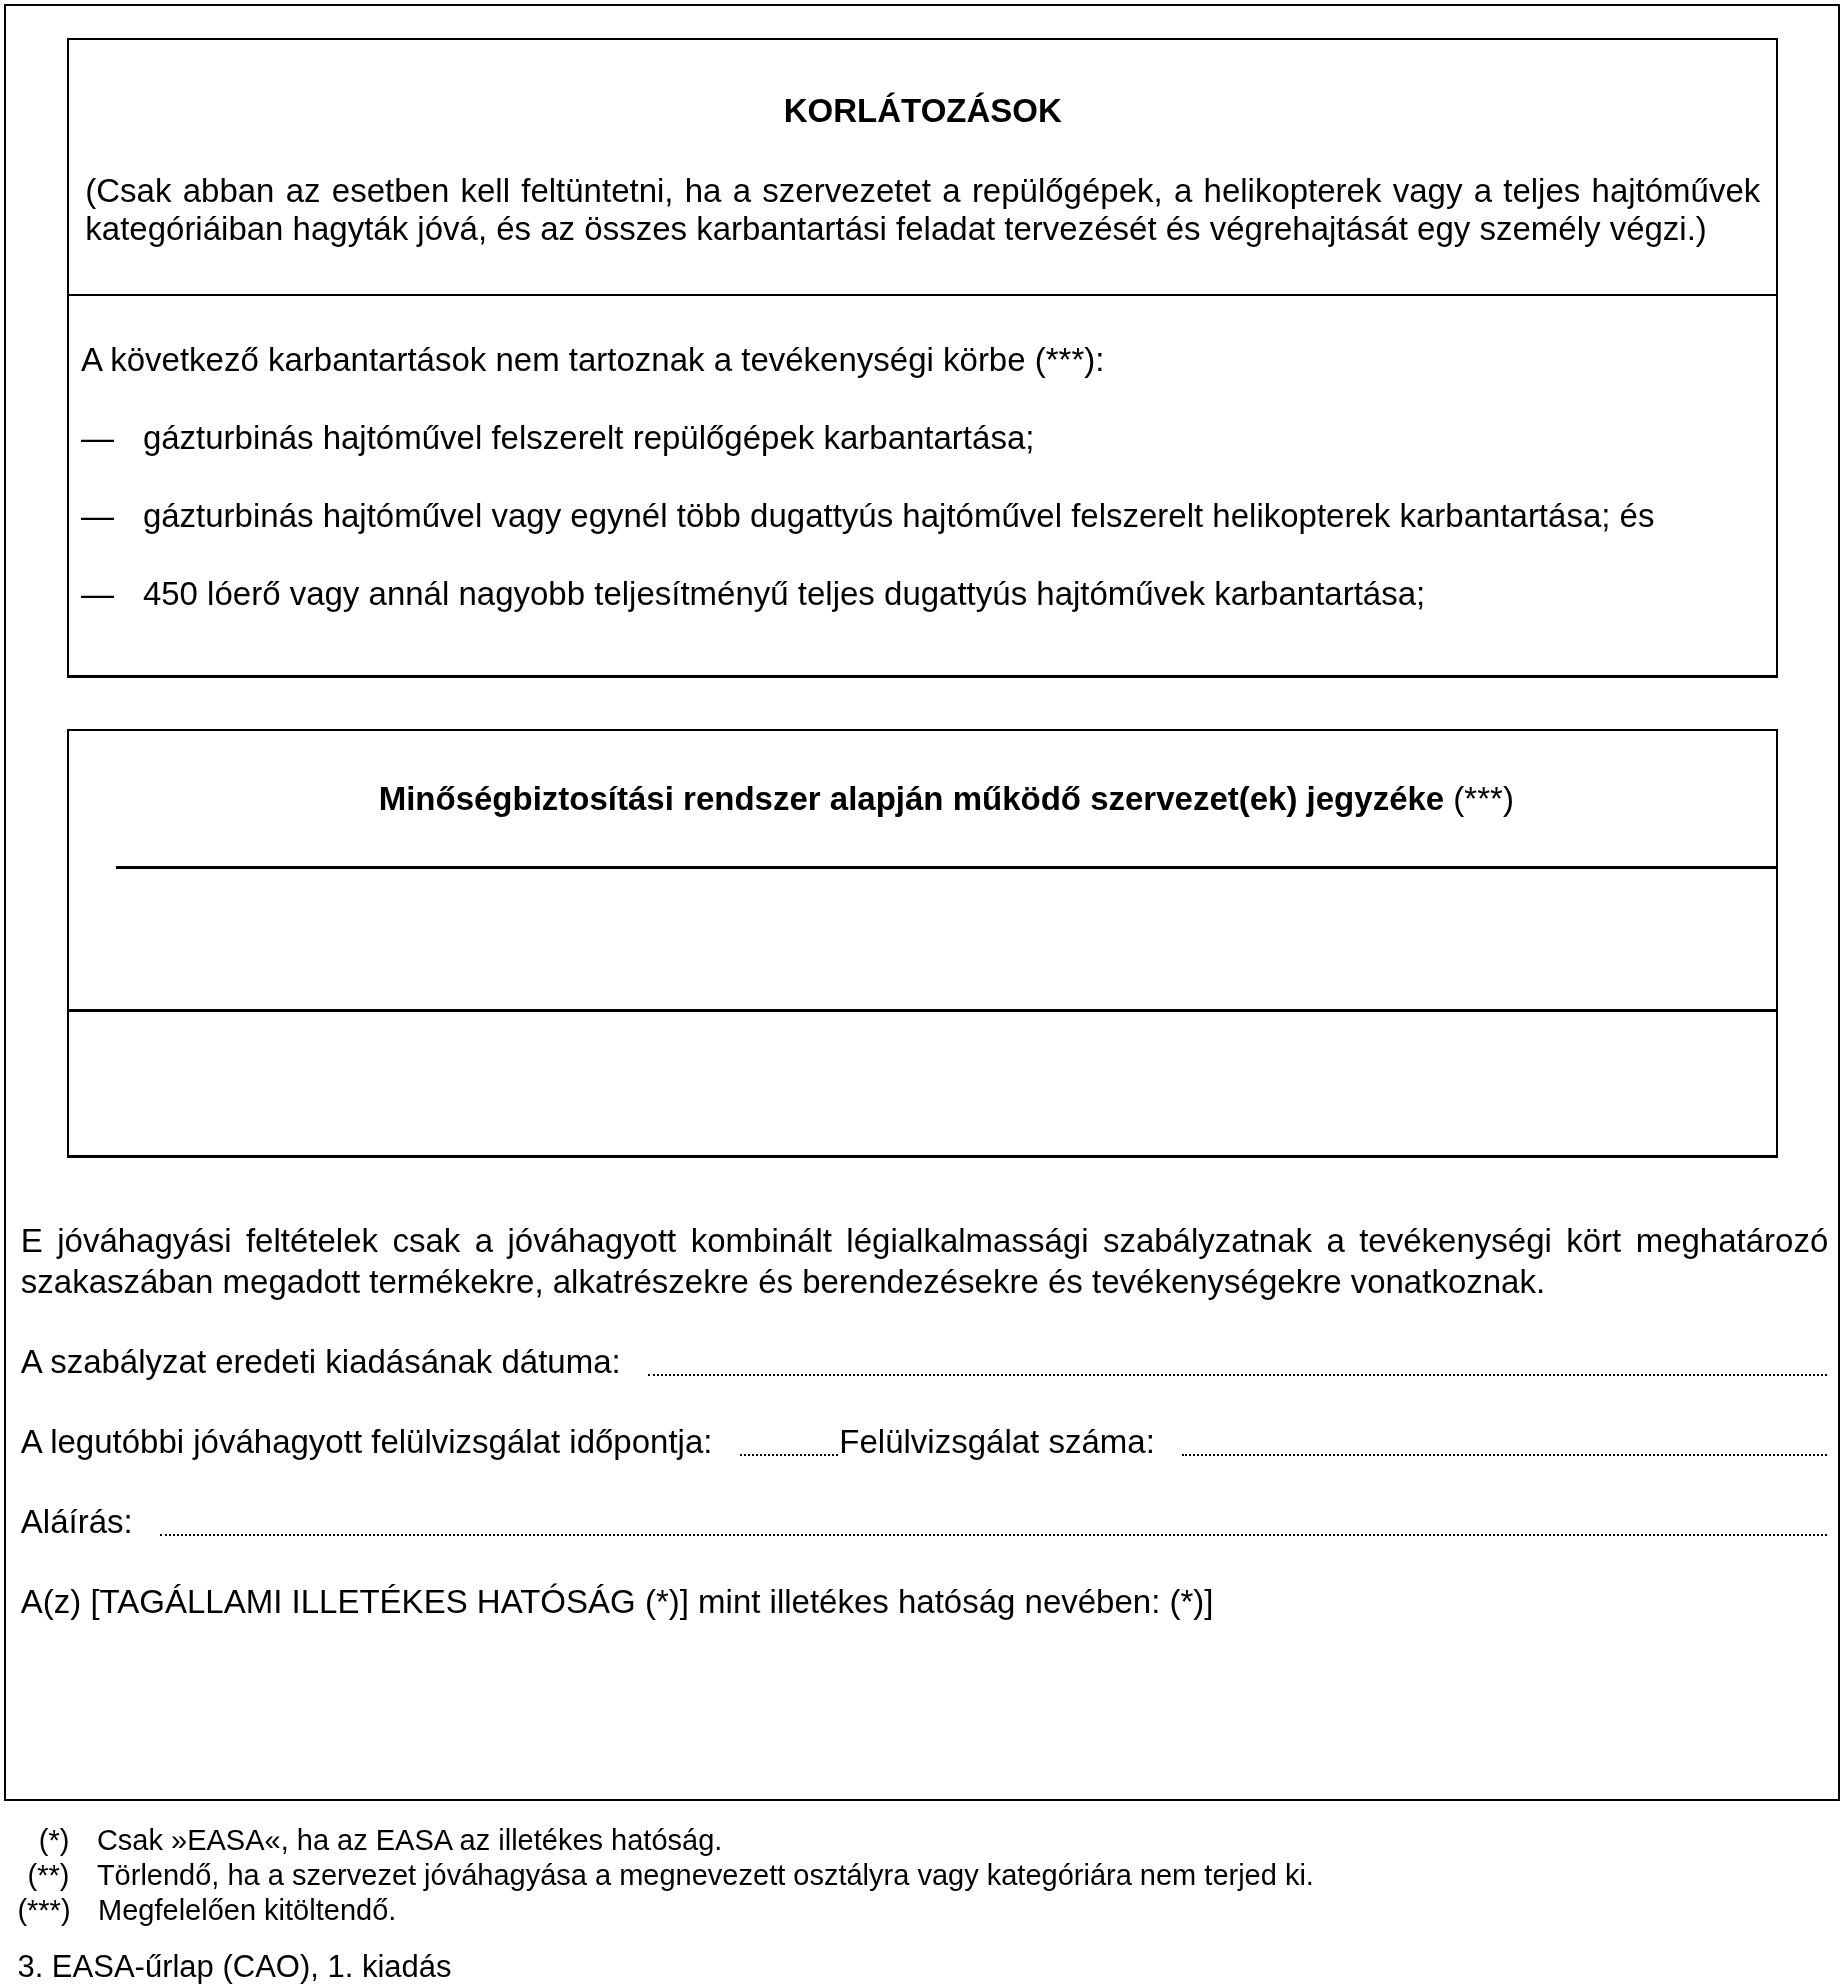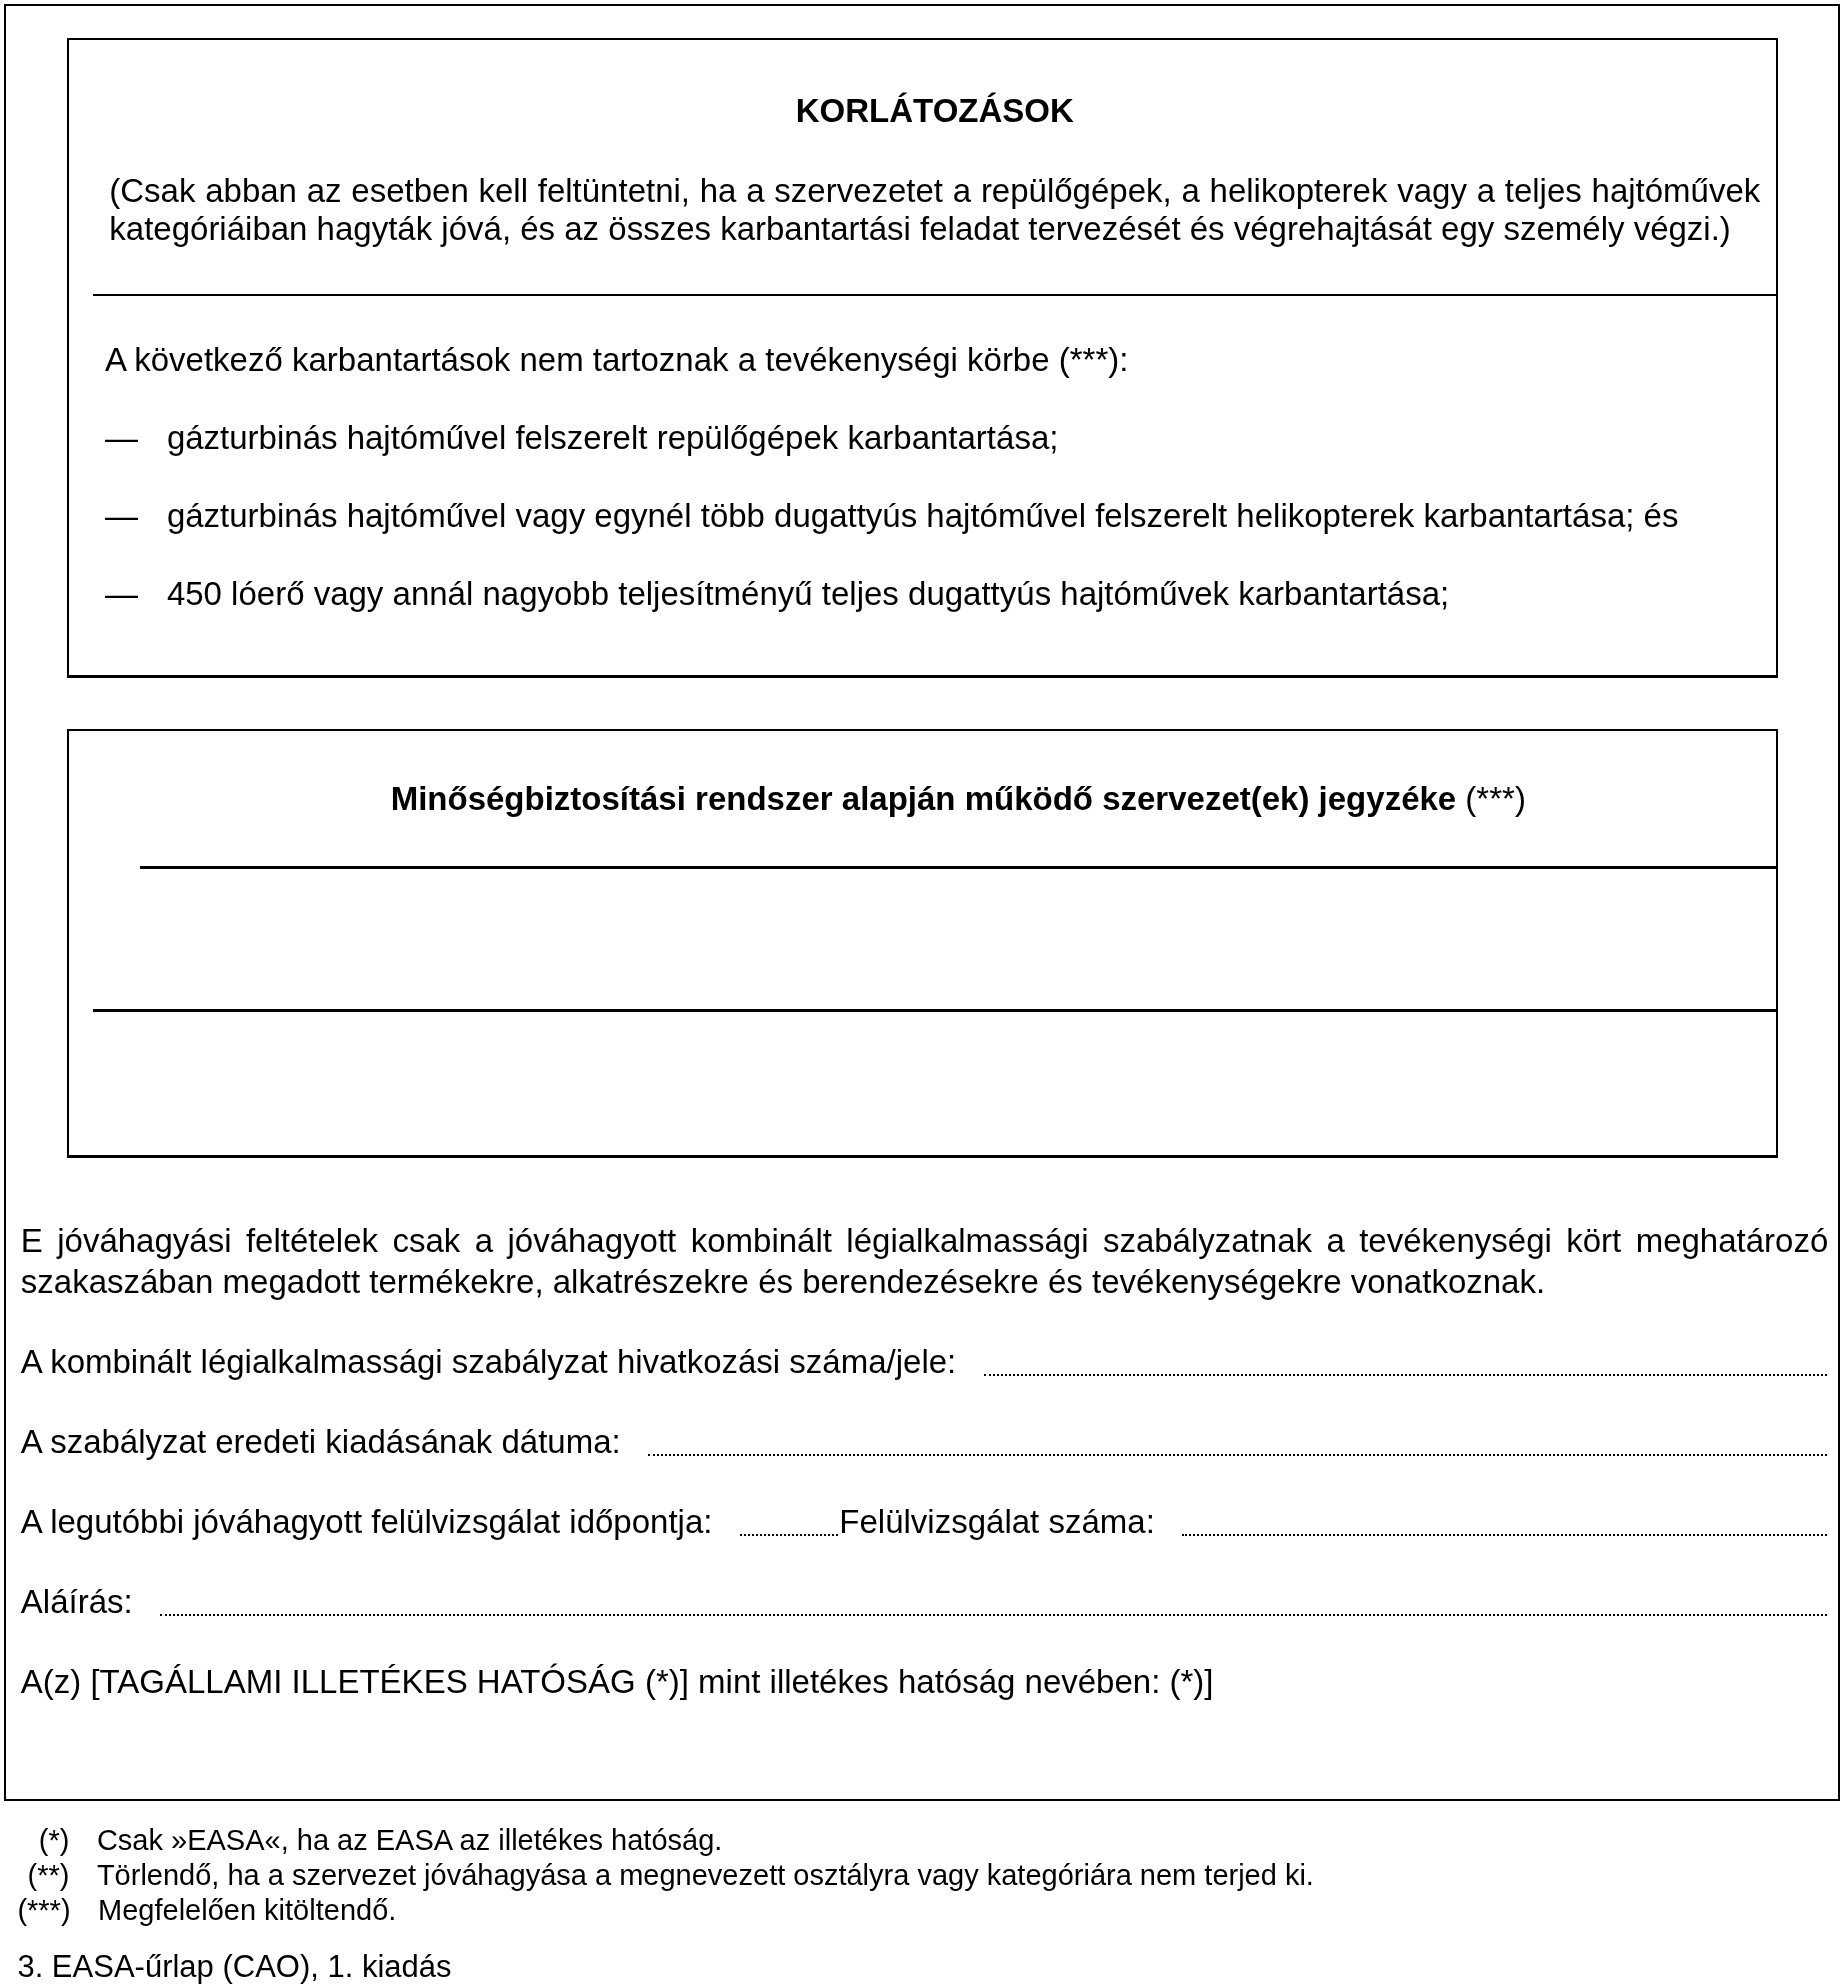--- a/index.html
+++ b/index.html
@@ -24,21 +24,20 @@
     width: 1836px;
     height: 1797px;
     border: 2.2px solid #000;
     box-sizing: border-box;
   }
   .box {
     width: 1711px;
     margin-left: 61px;
     border: 2.2px solid #000;
     box-sizing: border-box;
-    padding-left: 24px;
   }
   .box1 { margin-top: 32px; border-bottom-width: 3.6px; }
   .box1-top { padding: 52px 16px 46px 16px; }
   .box1-title {
     text-align: center;
     font-weight: bold;
     font-size: 33px;
     line-height: 38px;
   }
   .box1-note {
@@ -159,24 +158,20 @@
         <span class="bold">Minőségbiztosítási rendszer alapján működő szervezet(ek) jegyzéke</span>
           <span class="marker"> (***)</span>
       </div>
       <div class="box2-row1"></div>
       <div class="box2-row2"></div>
     </div>
 
     <div class="main-text">
       <div class="main-para">E jóváhagyási feltételek csak a jóváhagyott kombinált légialkalmassági szabályzatnak a tevékenységi kört meghatározó szakaszában megadott termékekre, alkatrészekre és berendezésekre és tevékenységekre vonatkoznak.</div>
 
-      <div class="field">
-        <span>A kombinált légialkalmassági szabályzat hivatkozási száma/jele:</span>
-        <span class="leader"></span>
-      </div>
 
       <div class="field">
         <span>A szabályzat eredeti kiadásának dátuma:</span>
         <span class="leader"></span>
       </div>
 
       <div class="field">
         <span>A legutóbbi jóváhagyott felülvizsgálat időpontja:</span>
         <span class="leader leader-short"></span>
         <span class="label2">Felülvizsgálat száma:</span>

